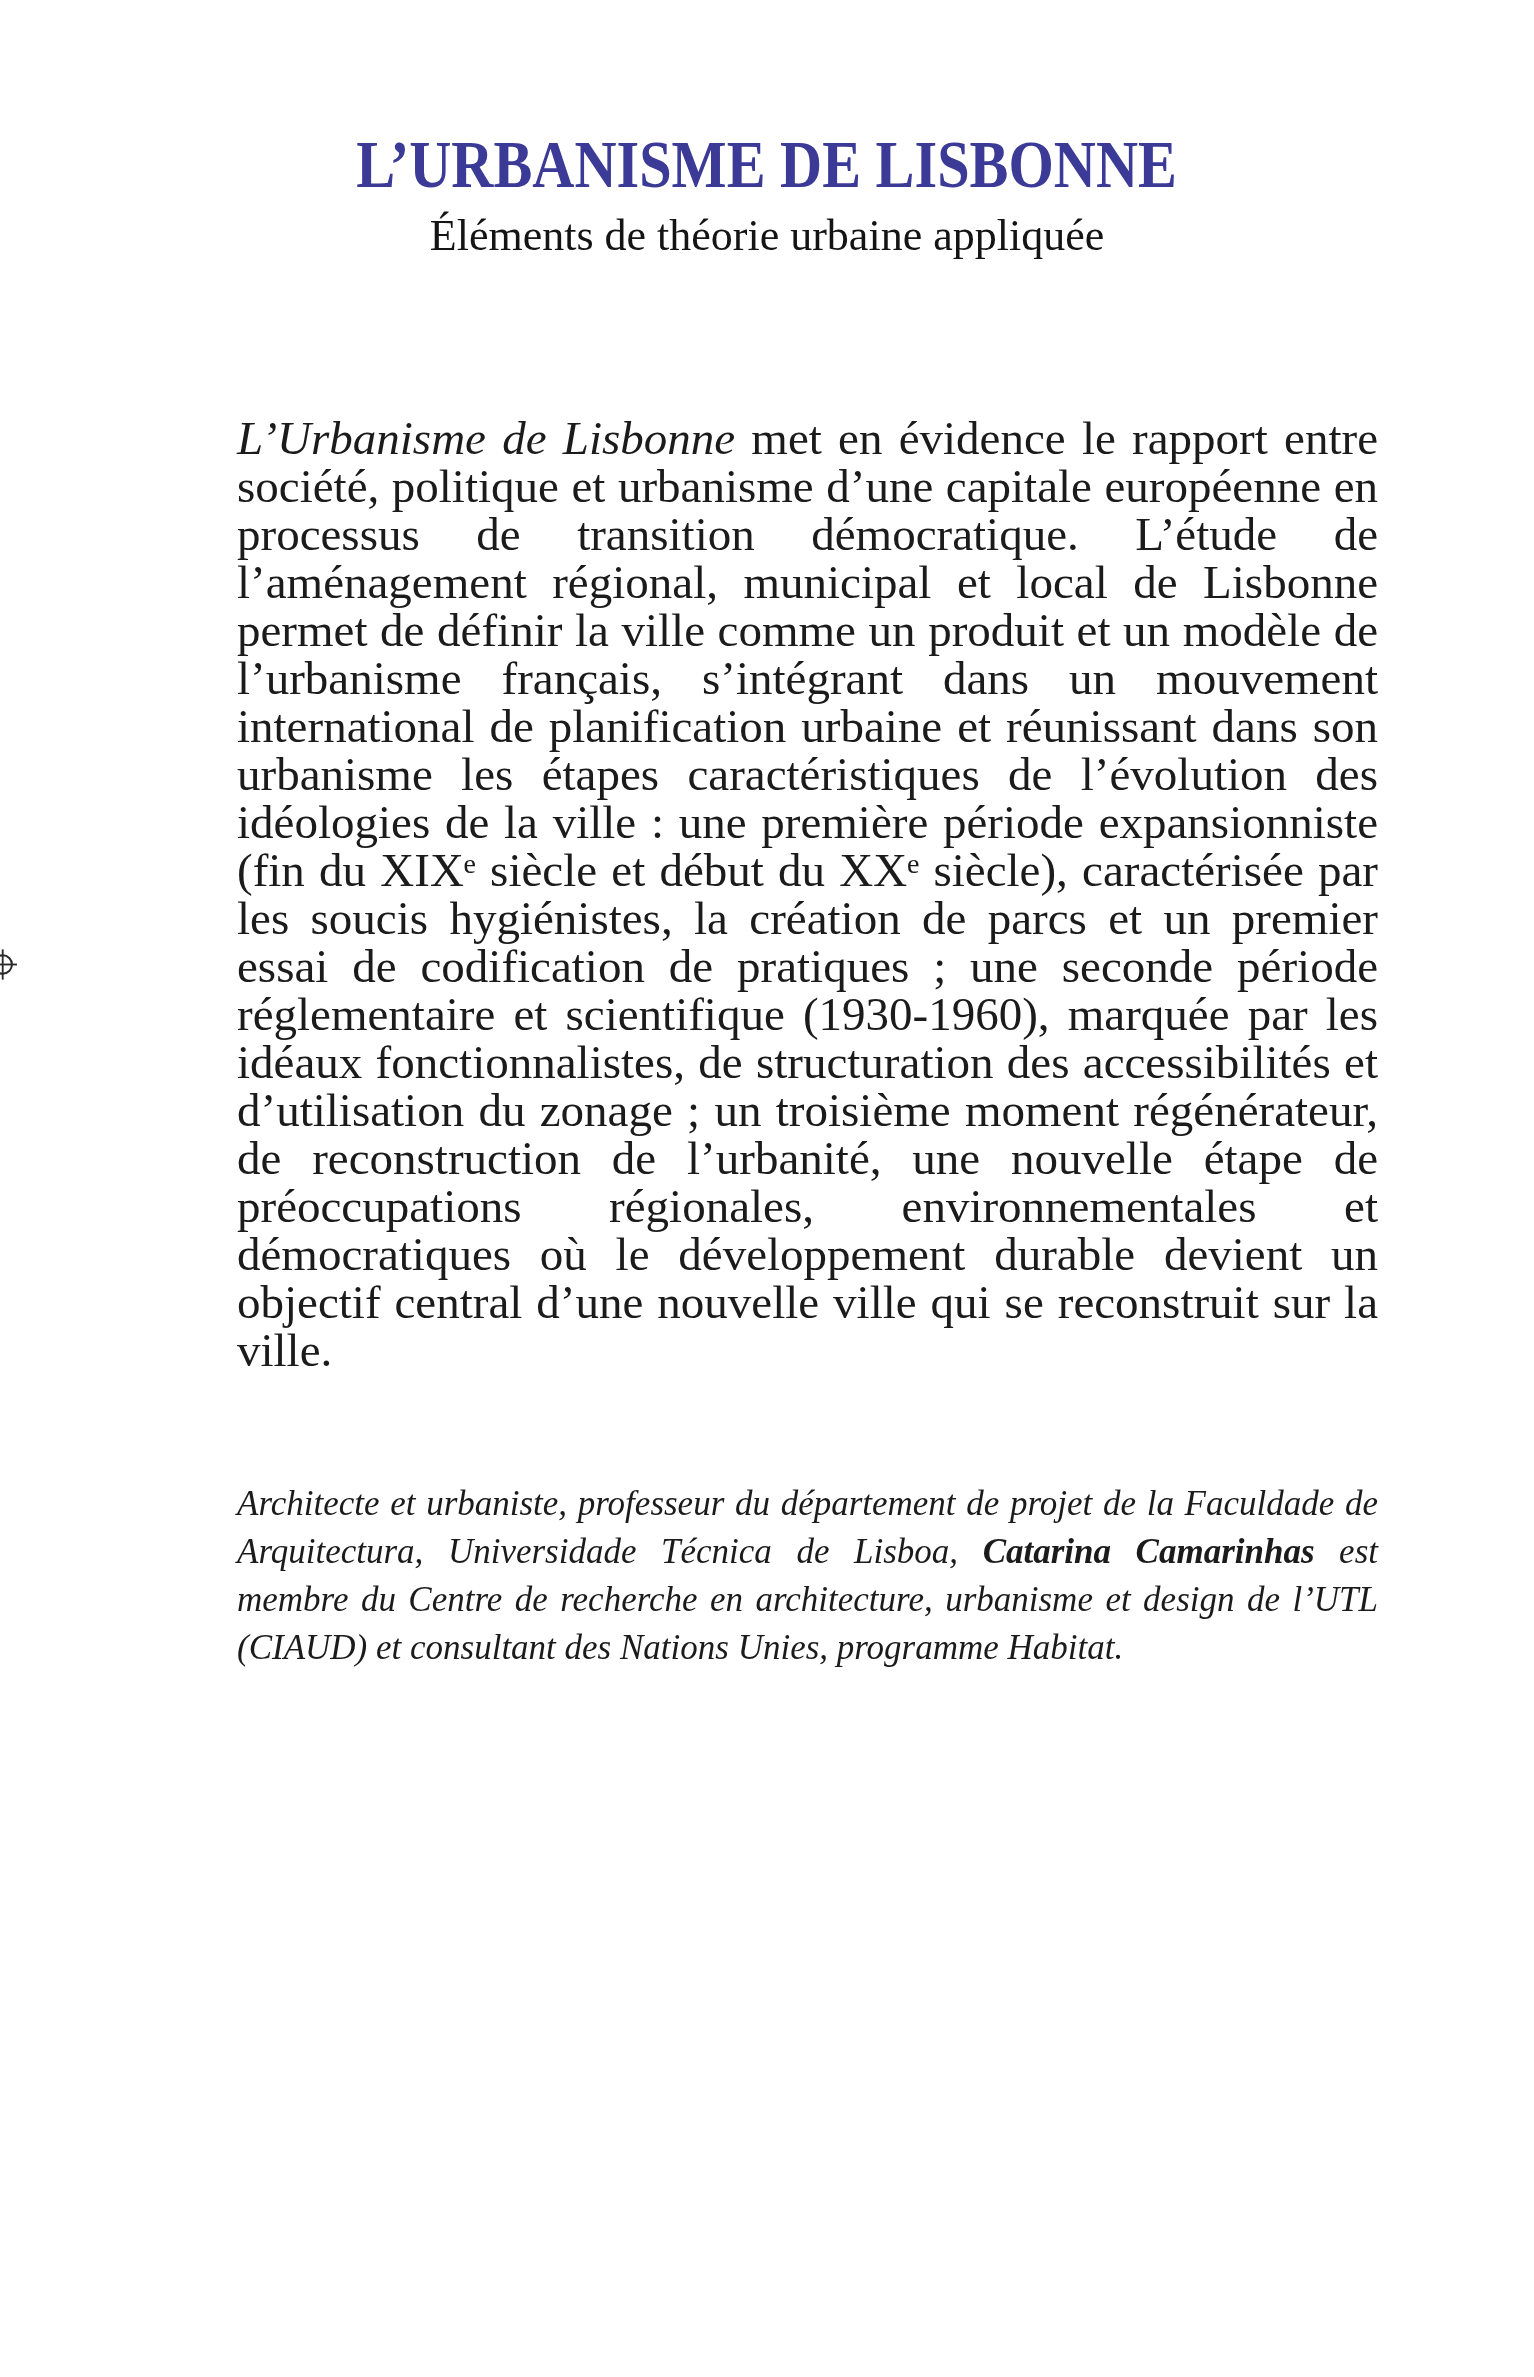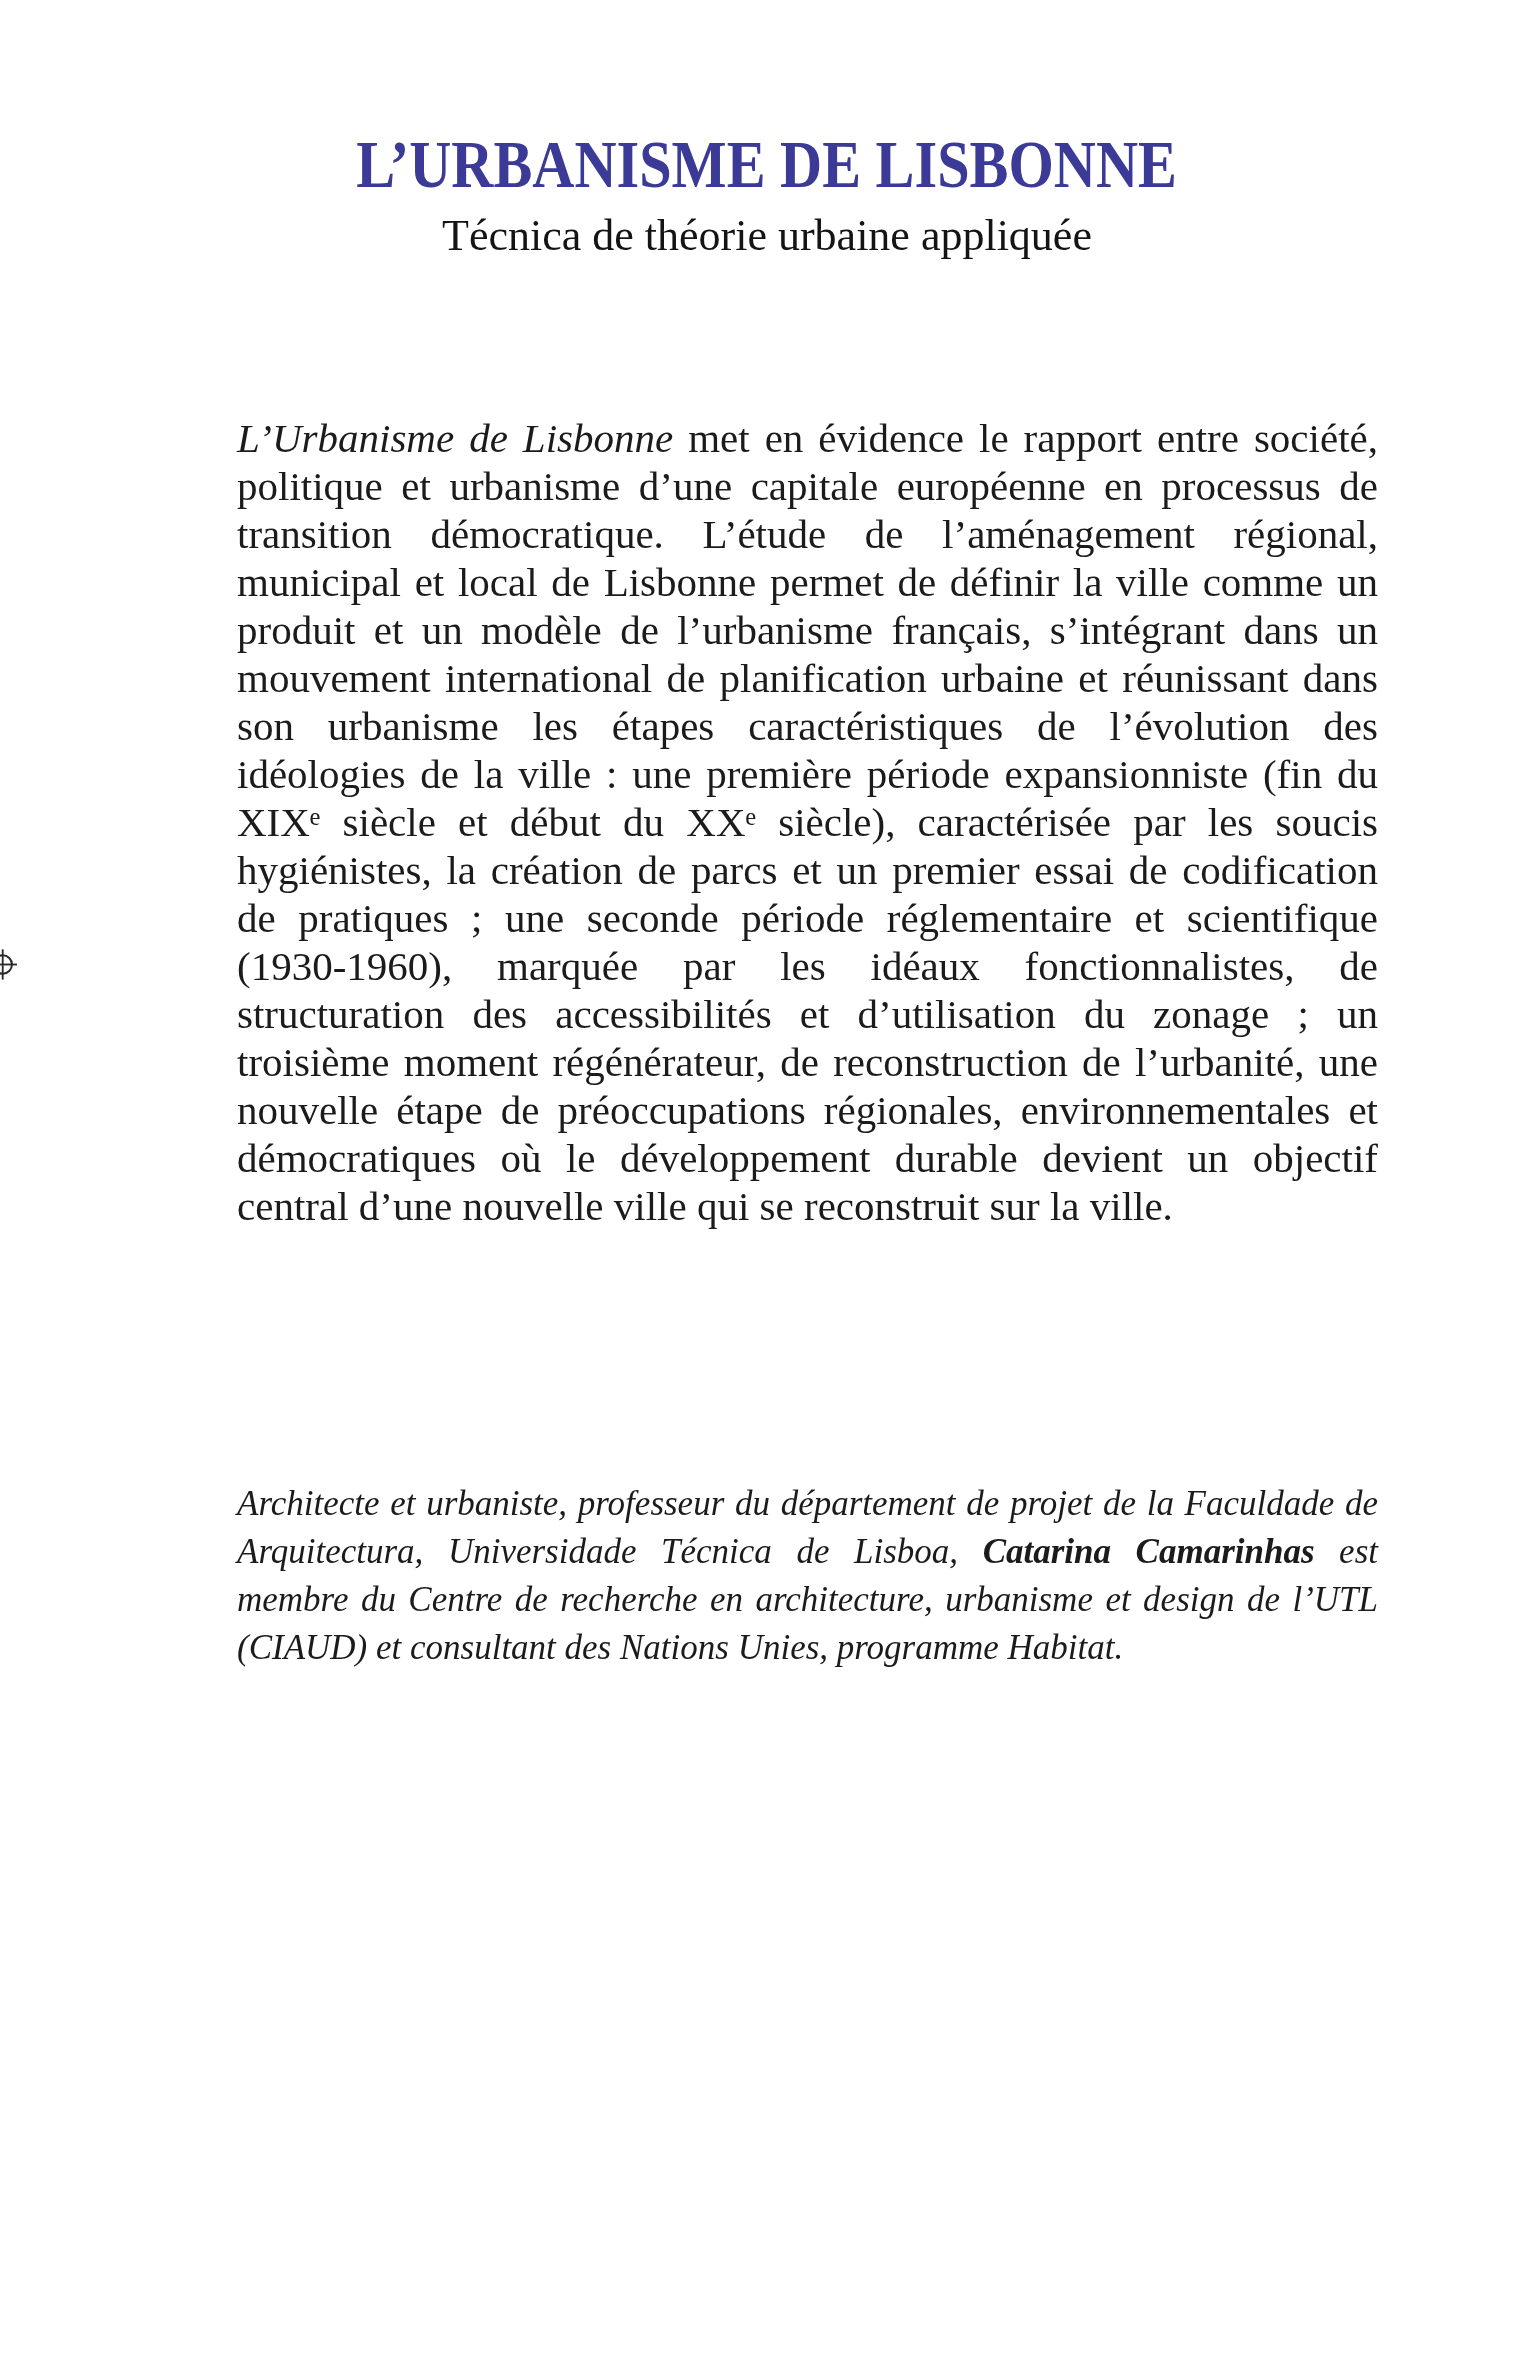--- a/index.html
+++ b/index.html
@@ -22,21 +22,21 @@
   .title .squeeze{display:inline-block; transform:scaleX(.87); transform-origin:center;}
   .subtitle{
     position:absolute; top:211px; left:0; width:100%;
     margin:0; text-align:center;
     font-size:44px; font-weight:400; line-height:1.15;
     color:#141414; white-space:nowrap;
   }
   
   .synopsis{
     position:absolute; left:237px; top:414px; width:1141px;
-    font-size:41px; line-height:48px;
+    font-size:47px; line-height:48px;
     text-align:justify; hyphens:none;
   }
   .synopsis p{margin:0; padding:0;}
   .lead-italic{font-style:italic;}
   .indent{text-indent:39px;}
   
   .bio{
     position:absolute; left:237px; top:1480px; width:1141px;
     font-size:35px; line-height:48px;
     font-style:italic; text-align:justify; hyphens:none;
@@ -79,21 +79,21 @@
     position:absolute; left:0; top:2371px; width:17px; height:6.7px; background:#3a3a3a;
   }
 </style>
 </head>
 <body>
 
 <div class="page">
 
   <h1 class="title"><span class="squeeze">L’URBANISME DE LISBONNE</span></h1>
 
-  <h2 class="subtitle">Técnica de théorie urbaine appliquée</h2>
+  <h2 class="subtitle">Éléments de théorie urbaine appliquée</h2>
 
   <div class="synopsis">
     <p><span class="lead-italic">L’Urbanisme de Lisbonne</span><span> met en évidence le rapport entre société, politique et urbanisme d’une capitale européenne en processus de transition démocratique. L’étude de l’aménagement régional, municipal et local de Lisbonne permet de définir la ville comme un produit et un modèle de l’urbanisme français, s’intégrant dans un mouvement international de planification urbaine et réunissant dans son urbanisme les étapes caractéristiques de l’évolution des idéologies de la ville : une première période expansionniste (fin du XIXᵉ siècle et début du XXᵉ siècle), caractérisée par les soucis hygiénistes, la création de parcs et un premier essai de codification de pratiques ; une seconde période réglementaire et scientifique (1930-1960), marquée par les idéaux fonctionnalistes, de structuration des accessibilités et d’utilisation du zonage ; un troisième moment régénérateur, de reconstruction de l’urbanité, une nouvelle étape de préoccupations régionales, environnementales et démocratiques où le développement durable devient un objectif central d’une nouvelle ville qui se reconstruit sur la ville.</span></p>
   </div>
 
   <div class="bio">
     <p><span>Architecte et urbaniste, professeur du département de projet de la Faculdade de Arquitectura, Universidade Técnica de Lisboa, </span><span class="bold">Catarina Camarinhas</span><span> est membre du Centre de recherche en architecture, urbanisme et design de l’UTL (CIAUD) et consultant des Nations Unies, programme Habitat.</span></p>
   </div>
 
   <div class="price">35 €</div>

